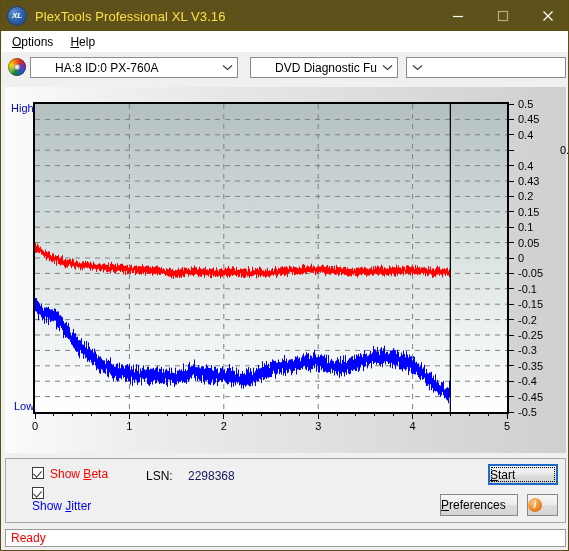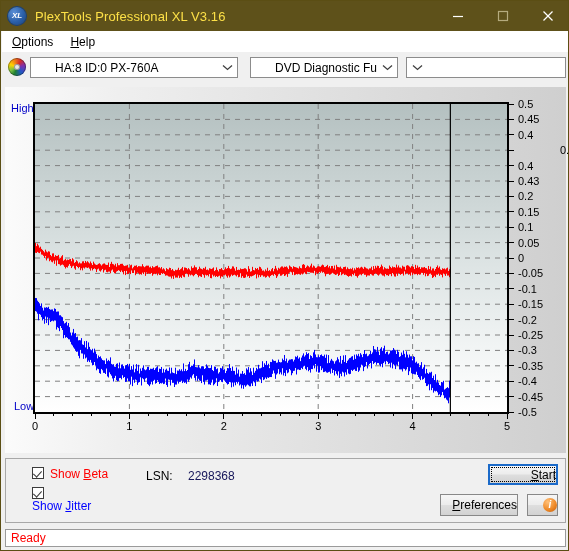--- a/index.html
+++ b/index.html
@@ -243,21 +243,21 @@
 
   .btn {
     position: absolute;
     background: linear-gradient(to bottom, #f6f6f6 0%, #ececec 48%, #dedede 52%, #d2d2d2 100%);
     border: 1px solid #888;
     box-sizing: border-box;
     font-size: 12px;
     color: #000;
     display: flex;
     align-items: center;
-    justify-content: flex-end;
+    justify-content: flex-start;
   }
   .btn u { text-decoration: underline; }
   #btn-start {
     left: 482px; top: 5px;
     width: 70px; height: 21px;
     border: 2px solid #1b6ac9;
   }
   #btn-start .focusring {
     position: absolute;
     left: 1px; top: 1px; right: 1px; bottom: 1px;

